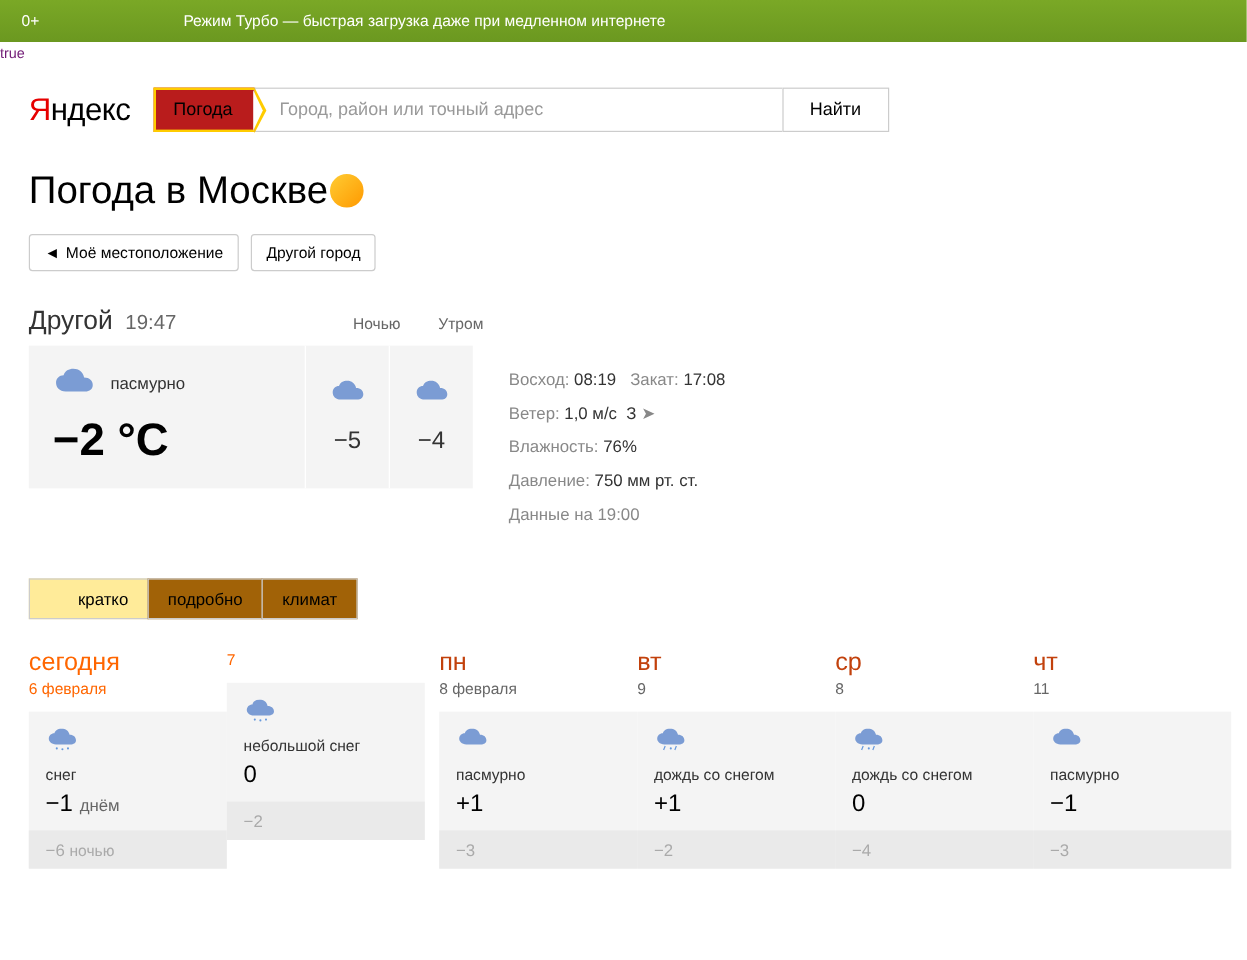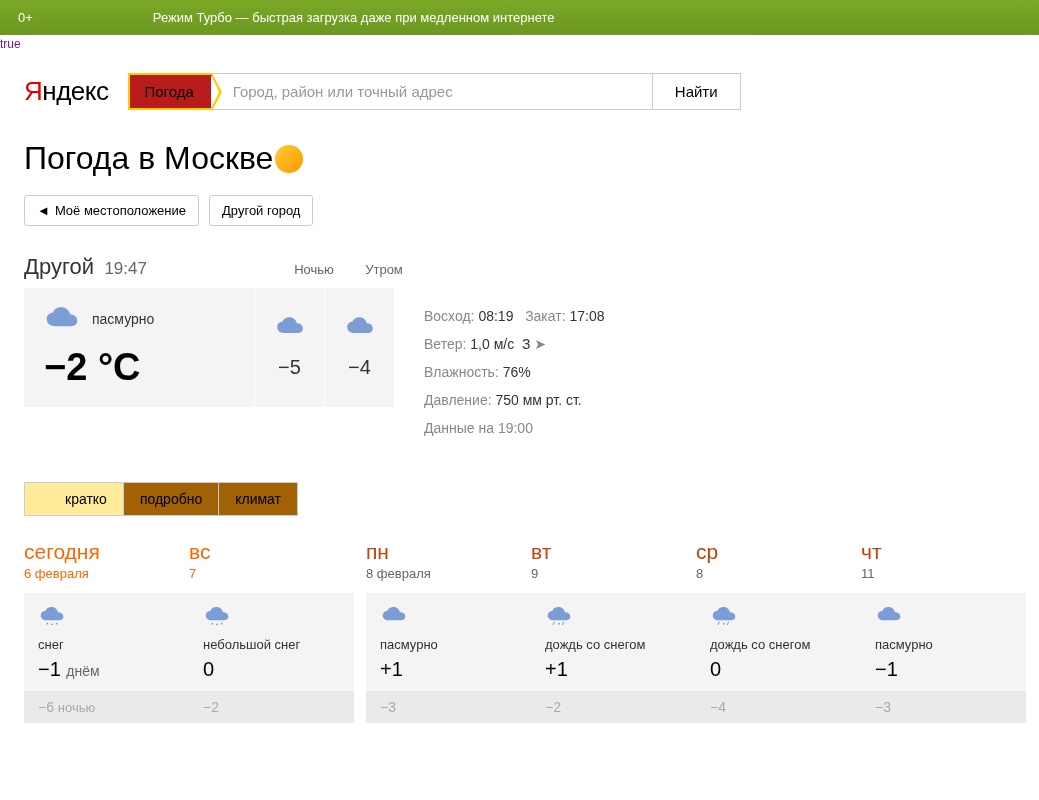--- a/index.html
+++ b/index.html
@@ -289,21 +289,20 @@
           </div>
           <div class="fc-card"><svg class="cloud-sm" viewBox="0 0 40 30">
               <path d="M12 20 C6 20 3 16 3 13 C3 9 6 6 10 6 C11 2 15 0 19 0 C24 0 28 3 29 8 C34 8 37 11 37 15 C37 18 34 20 30 20 Z" fill="#7b9cd4"></path>
               <circle cx="13" cy="25" r="1.3" class="snow-dots"></circle>
               <circle cx="20" cy="26" r="1.3" class="snow-dots"></circle>
               <circle cx="27" cy="25" r="1.3" class="snow-dots"></circle>
             </svg><div class="fc-cond">снег</div><div class="fc-temp-day">−1 <span class="sub">днём</span></div><div class="fc-temp-night">−6 <span class="sub">ночью</span></div></div>
         </div>
         <div class="fc-col">
           <div class="fc-head">
-            <div class="fc-day weekend">вс</div>
             <div class="fc-date weekend">7</div>
           </div>
           <div class="fc-card"><svg class="cloud-sm" viewBox="0 0 40 30">
               <path d="M12 20 C6 20 3 16 3 13 C3 9 6 6 10 6 C11 2 15 0 19 0 C24 0 28 3 29 8 C34 8 37 11 37 15 C37 18 34 20 30 20 Z" fill="#7b9cd4"></path>
               <circle cx="13" cy="25" r="1.3" class="snow-dots"></circle>
               <circle cx="20" cy="26" r="1.3" class="snow-dots"></circle>
               <circle cx="27" cy="25" r="1.3" class="snow-dots"></circle>
             </svg><div class="fc-cond">небольшой снег</div><div class="fc-temp-day">0</div><div class="fc-temp-night">−2</div></div>
         </div>
       </div>

